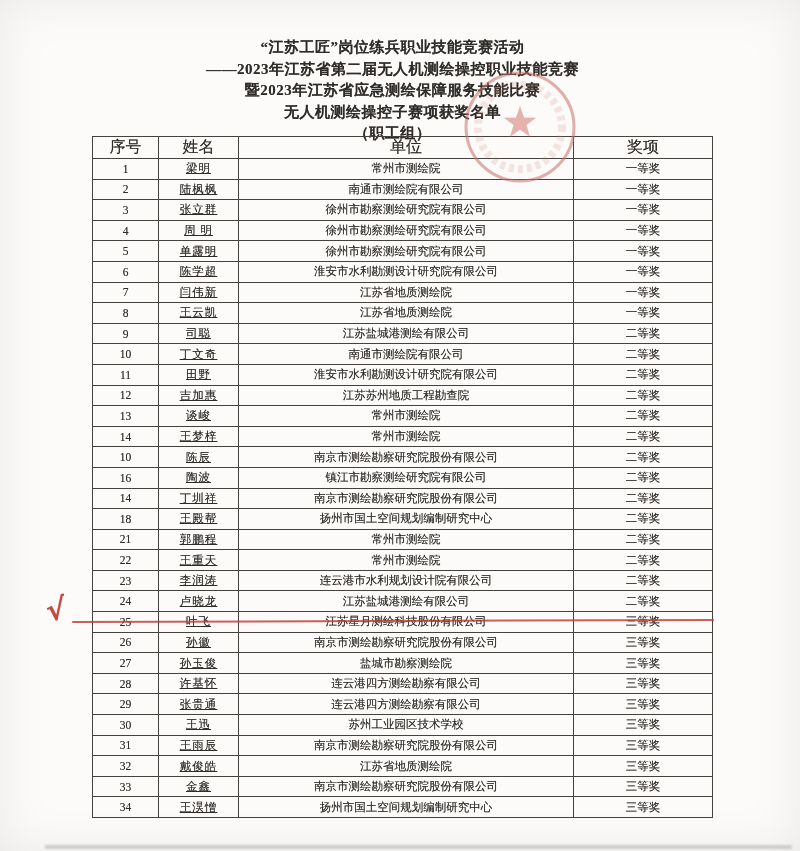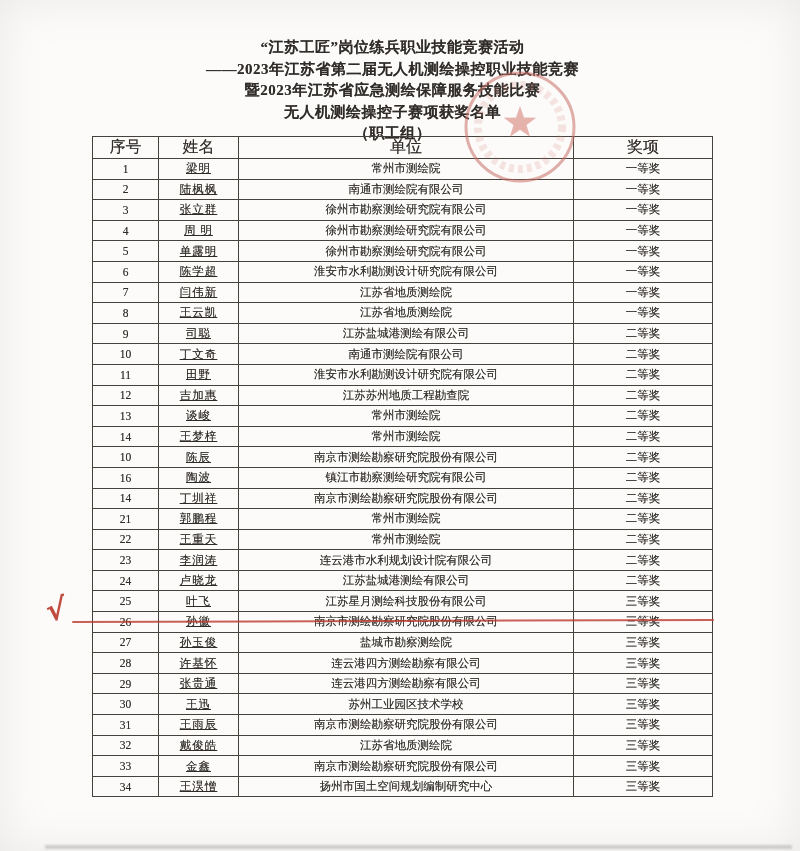--- a/index.html
+++ b/index.html
@@ -197,20 +197,26 @@
           <td class="col-unit">镇江市勘察测绘研究院有限公司</td>
           <td class="col-award">二等奖</td>
         </tr>
         <tr>
           <td class="col-no">14</td>
           <td class="col-name">丁圳祥</td>
           <td class="col-unit">南京市测绘勘察研究院股份有限公司</td>
           <td class="col-award">二等奖</td>
         </tr>
         <tr>
+          <td class="col-no">18</td>
+          <td class="col-name">王殿帮</td>
+          <td class="col-unit">扬州市国土空间规划编制研究中心</td>
+          <td class="col-award">二等奖</td>
+        </tr>
+        <tr>
           <td class="col-no">21</td>
           <td class="col-name">郭鹏程</td>
           <td class="col-unit">常州市测绘院</td>
           <td class="col-award">二等奖</td>
         </tr>
         <tr>
           <td class="col-no">22</td>
           <td class="col-name">王重天</td>
           <td class="col-unit">常州市测绘院</td>
           <td class="col-award">二等奖</td>

